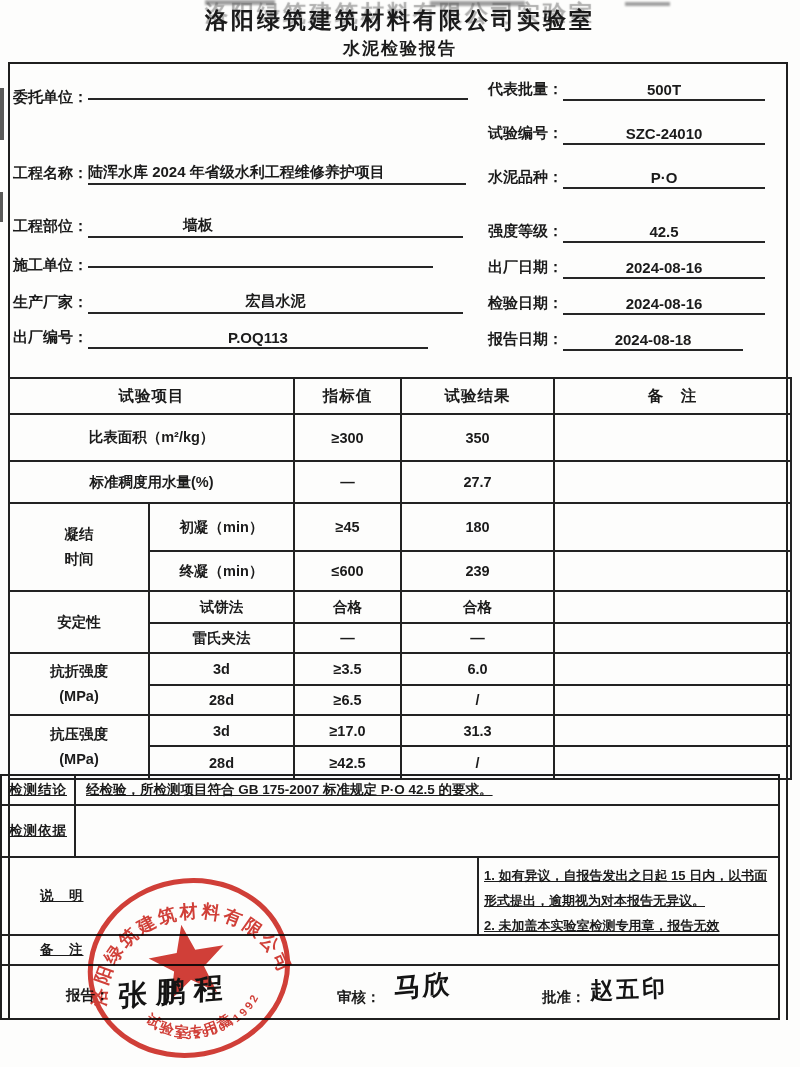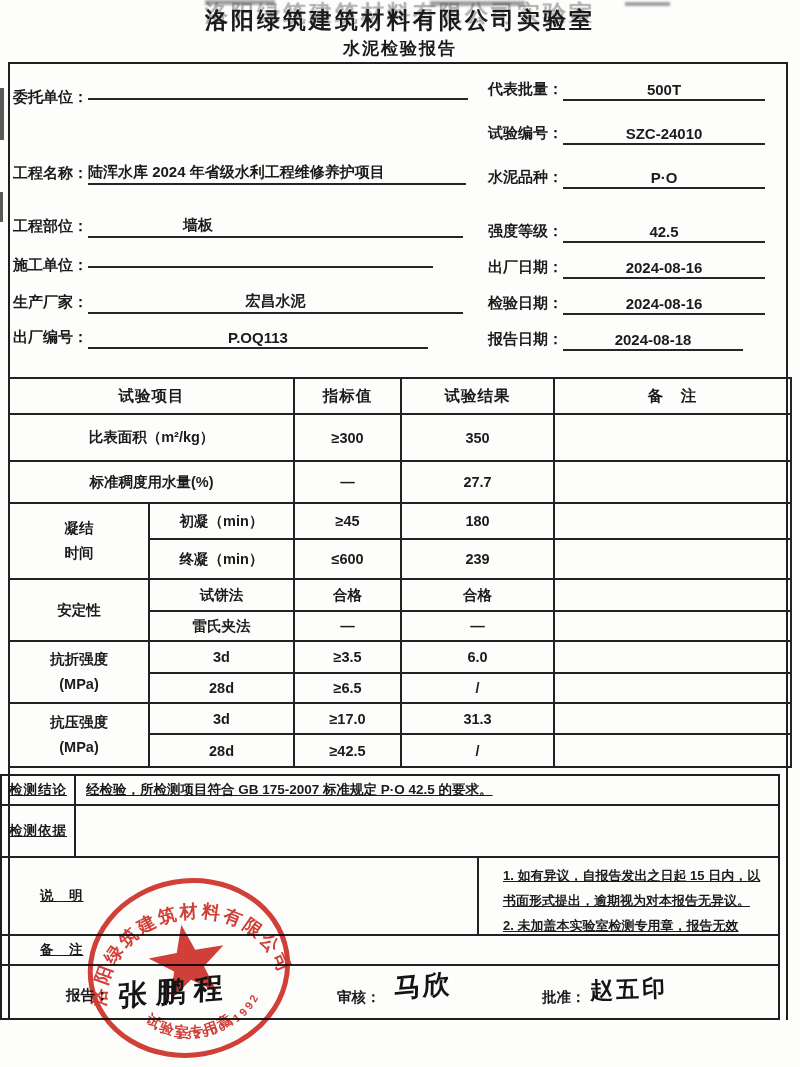--- a/index.html
+++ b/index.html
@@ -54,21 +54,21 @@
     box-sizing:border-box;letter-spacing:1px;
   }
   .frow .rcontent{flex:1;display:flex;align-items:center;padding-left:10px;
     font-size:13.5px;font-weight:600;box-sizing:border-box;}
   .basis-content{flex-direction:column;align-items:flex-start !important;justify-content:center;line-height:23px;}
   .notes-left{
     width:477px;flex:0 0 477px;border-right:2px solid #222;display:flex;
     align-items:center;padding-left:38px;font-weight:700;font-size:13.5px;
     box-sizing:border-box;letter-spacing:1px;
   }
-  .notes-right{flex:1;padding:5px 8px 4px 24px;font-size:13px;font-weight:600;line-height:25px;}
+  .notes-right{flex:1;padding:5px 8px 4px 5px;font-size:13px;font-weight:600;line-height:25px;}
   .remark-row{align-items:center;padding-left:38px;font-weight:700;font-size:13.5px;letter-spacing:1px;}
   .sig-row{position:relative;flex:1;}
   .sig-label{position:absolute;font-size:14.5px;font-weight:700;}
   .handwrite{
     position:absolute;font-weight:700;color:#141414;white-space:nowrap;
     transform:rotate(-5deg) skewX(-6deg);z-index:6;
   }
   
   .seal{
     position:absolute;left:84px;top:876px;width:210px;height:185px;
@@ -166,21 +166,21 @@
     <td>≥300</td>
     <td>350</td>
     <td></td>
   </tr>
   <tr style="height:42px;">
     <td colspan="2">标准稠度用水量(%)</td>
     <td>—</td>
     <td>27.7</td>
     <td></td>
   </tr>
-  <tr style="height:36px;">
+  <tr style="height:48px;">
     <td rowspan="2" class="group">凝结
 时间</td>
     <td>初凝（min）</td>
     <td>≥45</td>
     <td>180</td>
     <td></td>
   </tr>
   <tr style="height:40px;">
     <td>终凝（min）</td>
     <td>≤600</td>

